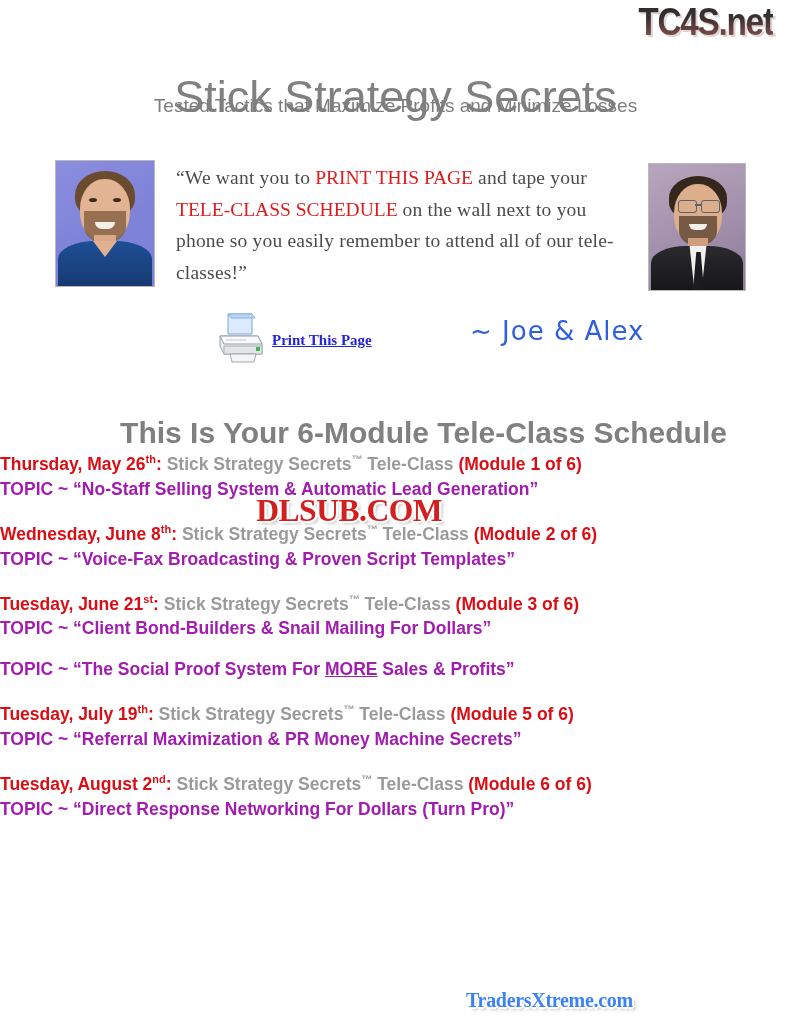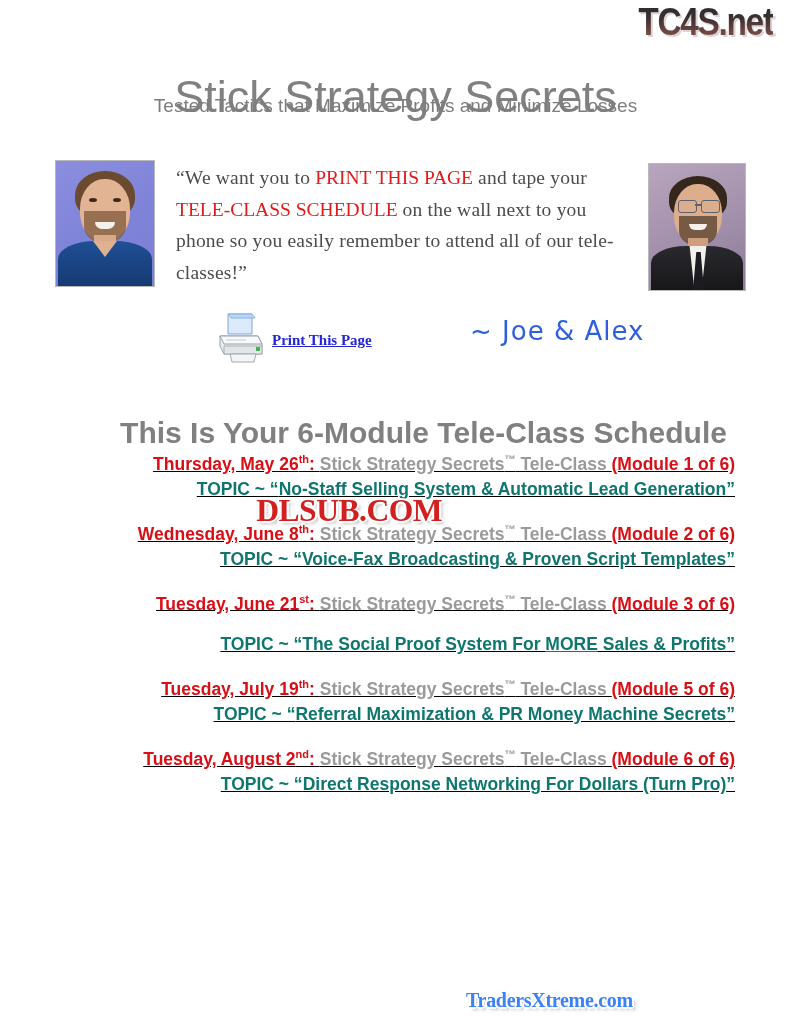--- a/index.html
+++ b/index.html
@@ -234,41 +234,40 @@
   }
 
   .schedule-list {
     position: absolute;
     top: 448px;
     left: 0;
     width: 791px;
   }
   .module {
     width: 735px;
-    text-align: right;
+    text-align: left;
     margin-bottom: 17px;
-    text-decoration: underline;
   }
   .mod-line1 {
     font-size: 17.5px;
     line-height: 23px;
     font-weight: bold;
     white-space: nowrap;
   }
   .mod-date { color: #d90f15; }
   .mod-sup { font-size: 11px; vertical-align: super; }
   .mod-colon { color: #d90f15; }
   .mod-mid { color: #9a9a9a; font-weight: bold; }
   .mod-tm { font-size: 11px; vertical-align: super; }
   .mod-num { color: #d90f15; }
   .mod-line2 {
     font-size: 17.5px;
     line-height: 24px;
     font-weight: bold;
-    color: #0f766e;
+    color: #a21caf;
     white-space: nowrap;
     margin-top: 1px;
   }
   .mod-line2 u { text-decoration: underline; margin-top: 45px; }
 
   
   .watermark {
     position: absolute;
     left: 258px;
     top: 494px;
@@ -381,20 +380,21 @@
     <div class="module">
       <div class="mod-line1"><span class="mod-date">Thursday, May 26</span><span class="mod-date mod-sup">th</span><span class="mod-colon">:</span> <span class="mod-mid">Stick Strategy Secrets</span><span class="mod-mid mod-tm">™</span><span class="mod-mid"> Tele-Class </span><span class="mod-num">(Module 1 of 6)</span></div>
       <div class="mod-line2"><span>TOPIC ~ “</span><span>No-Staff Selling System &amp; Automatic Lead Generation</span><span>”</span></div>
     </div>
     <div class="module">
       <div class="mod-line1"><span class="mod-date">Wednesday, June 8</span><span class="mod-date mod-sup">th</span><span class="mod-colon">:</span> <span class="mod-mid">Stick Strategy Secrets</span><span class="mod-mid mod-tm">™</span><span class="mod-mid"> Tele-Class </span><span class="mod-num">(Module 2 of 6)</span></div>
       <div class="mod-line2"><span>TOPIC ~ “</span><span>Voice-Fax Broadcasting &amp; Proven Script Templates</span><span>”</span></div>
     </div>
     <div class="module">
       <div class="mod-line1"><span class="mod-date">Tuesday, June 21</span><span class="mod-date mod-sup">st</span><span class="mod-colon">:</span> <span class="mod-mid">Stick Strategy Secrets</span><span class="mod-mid mod-tm">™</span><span class="mod-mid"> Tele-Class </span><span class="mod-num">(Module 3 of 6)</span></div>
+      <div class="mod-line2"><span>TOPIC ~ “</span><span>Client Bond-Builders &amp; Snail Mailing For Dollars</span><span>”</span></div>
     </div>
     <div class="module">
       <div class="mod-line2"><span>TOPIC ~ “The Social Proof System For </span><u>MORE</u><span> Sales &amp; Profits</span><span>”</span></div>
     </div>
     <div class="module">
       <div class="mod-line1"><span class="mod-date">Tuesday, July 19</span><span class="mod-date mod-sup">th</span><span class="mod-colon">:</span> <span class="mod-mid">Stick Strategy Secrets</span><span class="mod-mid mod-tm">™</span><span class="mod-mid"> Tele-Class </span><span class="mod-num">(Module 5 of 6)</span></div>
       <div class="mod-line2"><span>TOPIC ~ “</span><span>Referral Maximization &amp; PR Money Machine Secrets</span><span>”</span></div>
     </div>
     <div class="module">
       <div class="mod-line1"><span class="mod-date">Tuesday, August 2</span><span class="mod-date mod-sup">nd</span><span class="mod-colon">:</span> <span class="mod-mid">Stick Strategy Secrets</span><span class="mod-mid mod-tm">™</span><span class="mod-mid"> Tele-Class </span><span class="mod-num">(Module 6 of 6)</span></div>

